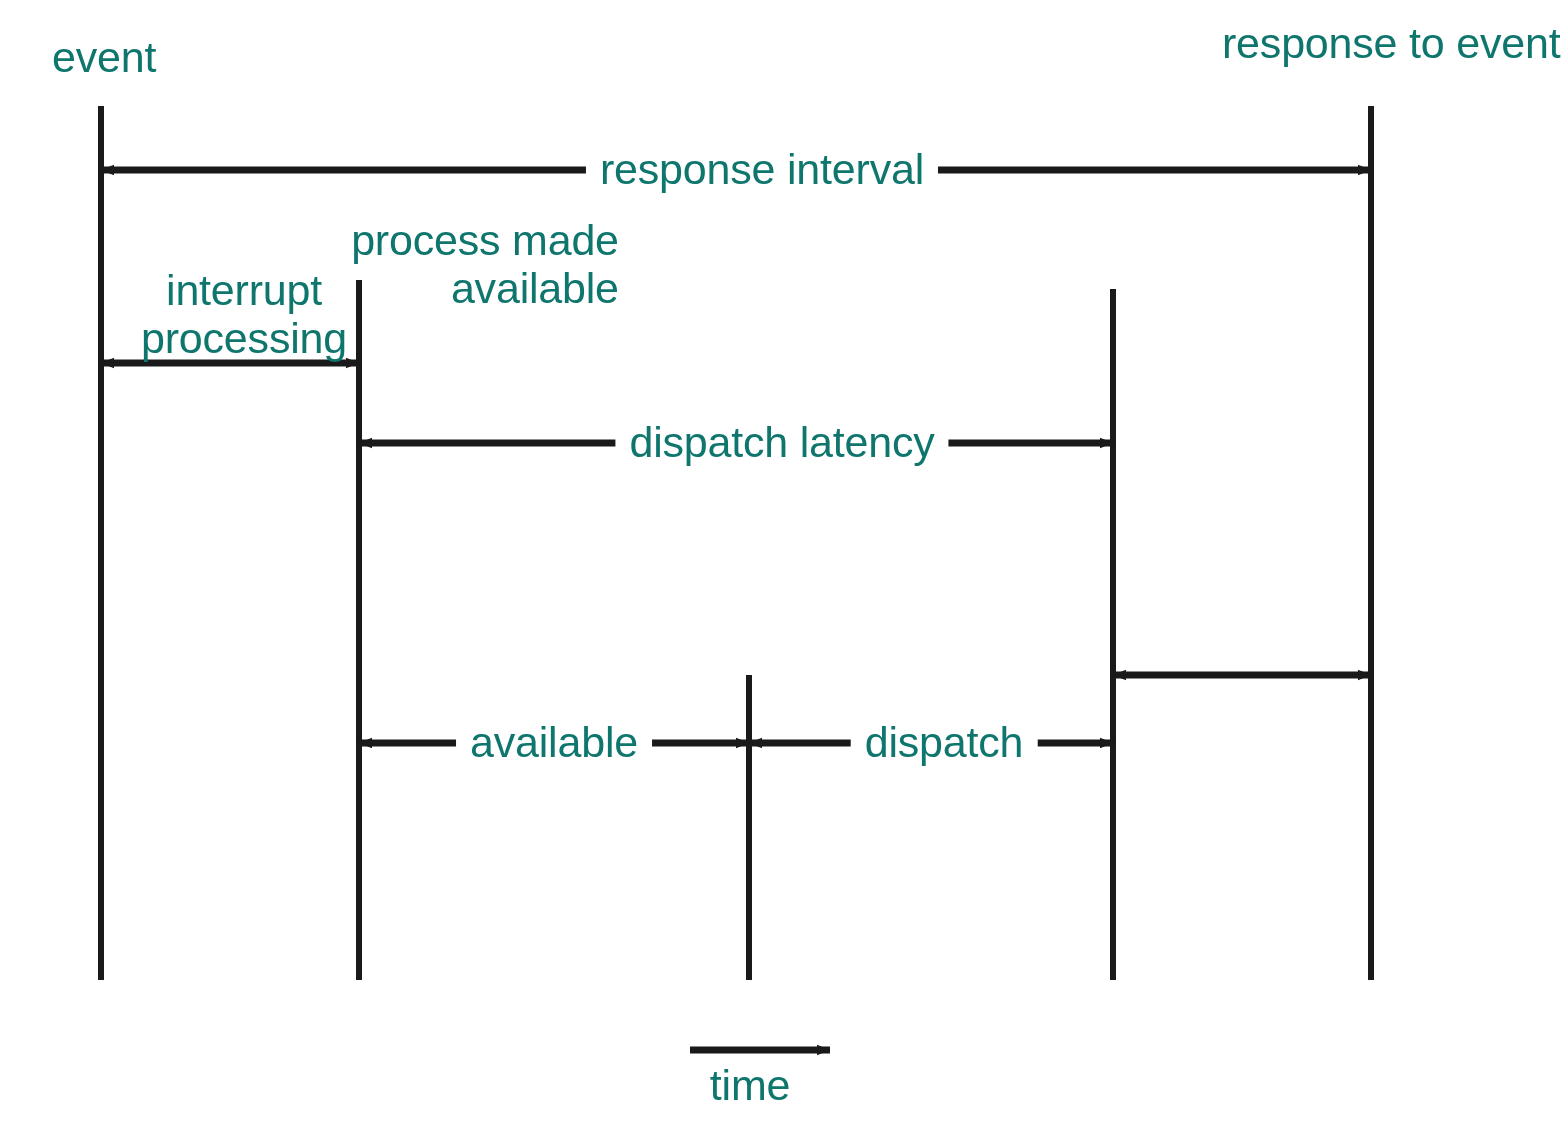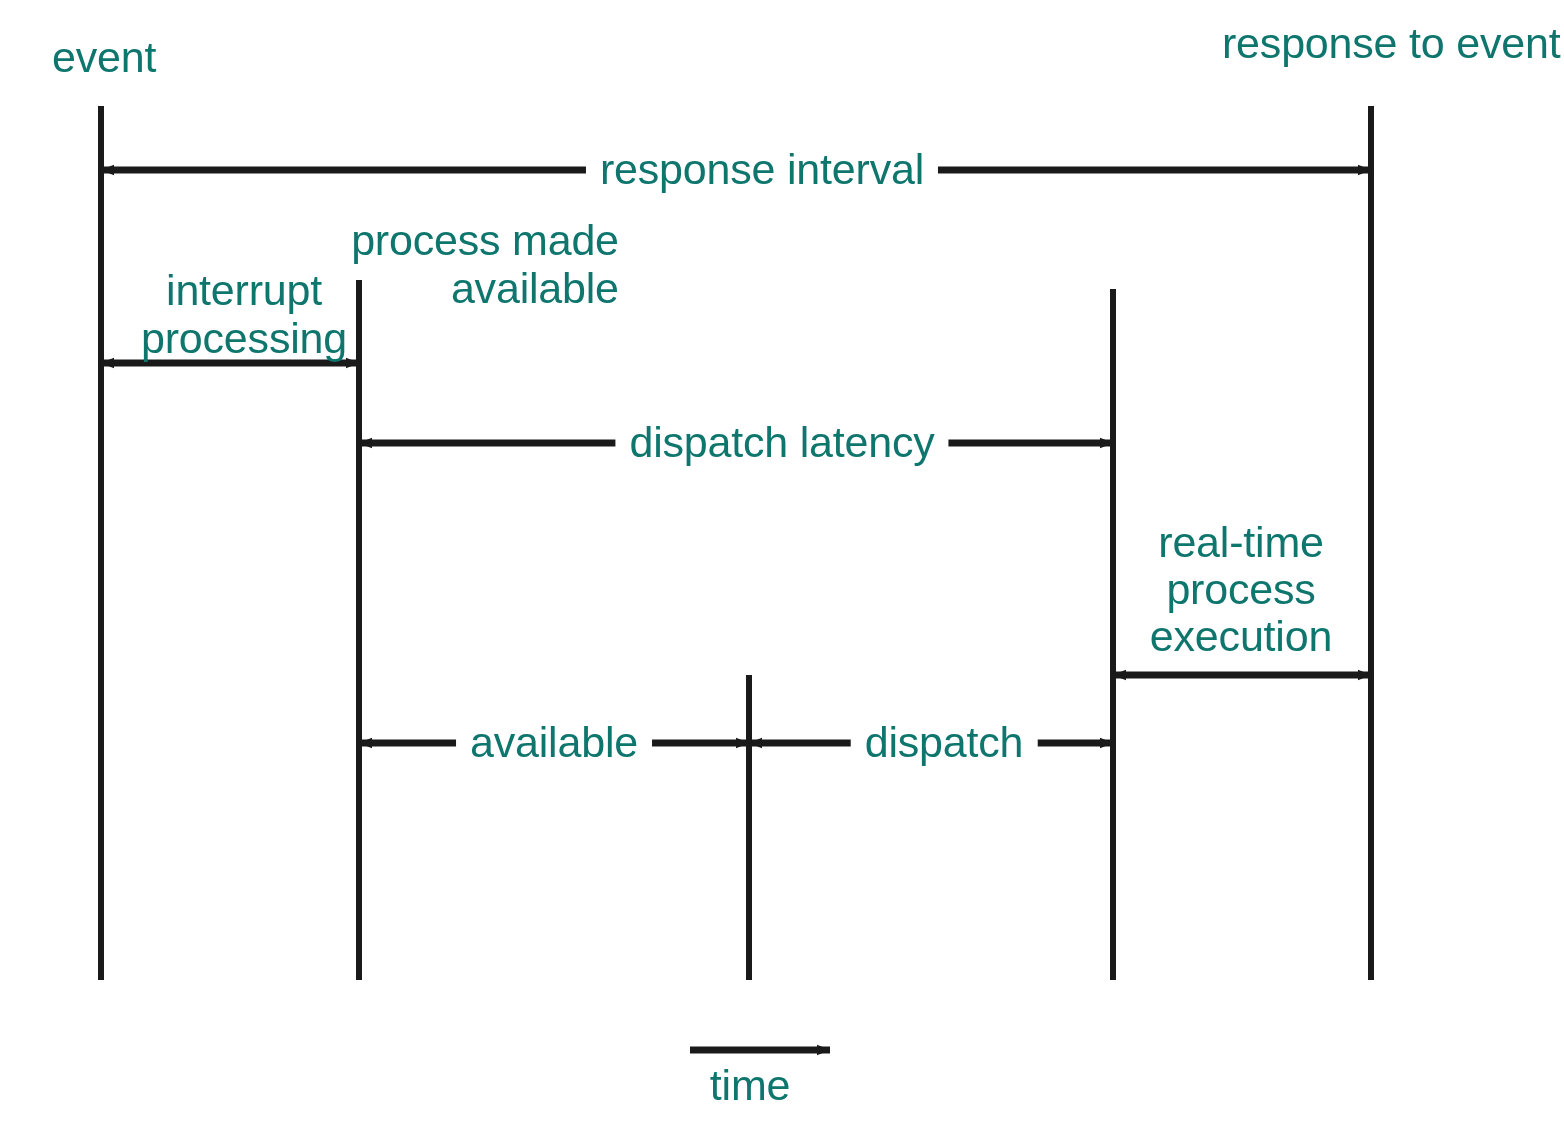--- a/index.html
+++ b/index.html
@@ -91,23 +91,20 @@
   <div class="lbl center onshaft" style="left:762px; top:146px;">response interval</div>
 
   <div class="lbl center multi" style="left:244px; top:266px; line-height:48px;">interrupt
 processing</div>
 
   <div class="lbl center multi" style="left:485px; top:216px; line-height:48px;text-align:right;">process made
 available</div>
 
   <div class="lbl center onshaft" style="left:782px; top:419px;">dispatch latency</div>
 
-  <div class="lbl center multi" style="left:1241px; top:519px; line-height:47px;">real-time
-process
-execution</div>
 
   <div class="lbl center onshaft" style="left:554px; top:719px;">available</div>
 
   <div class="lbl center onshaft" style="left:944px; top:719px;">dispatch</div>
 
   <div class="lbl center" style="left:750px; top:1062px;">time</div>
 
 </div>
 
 </body></html>

